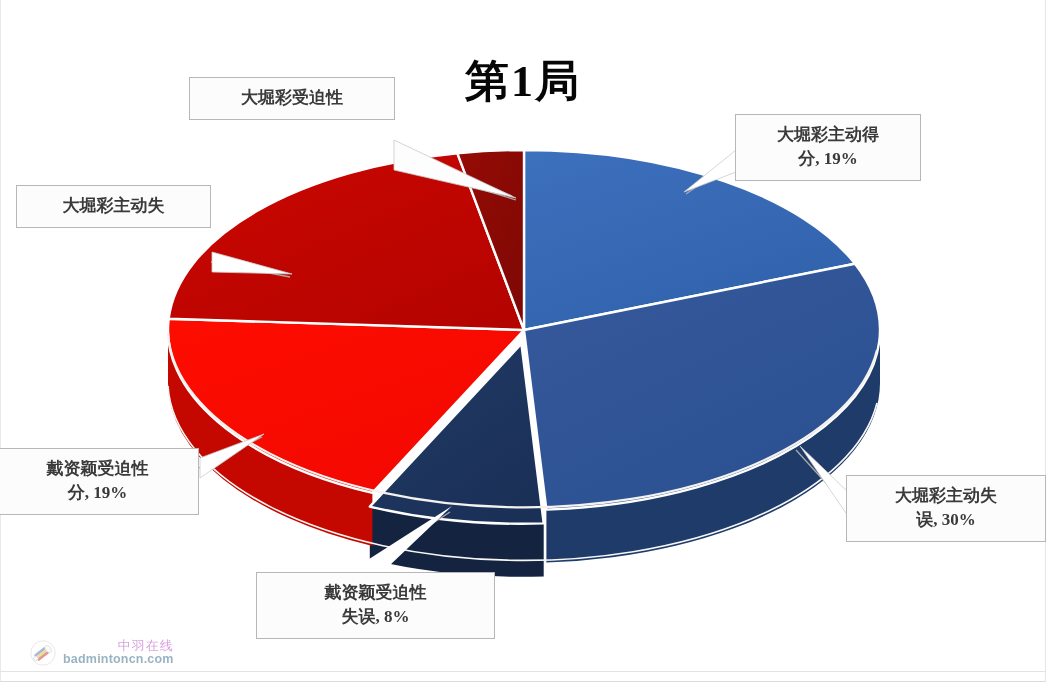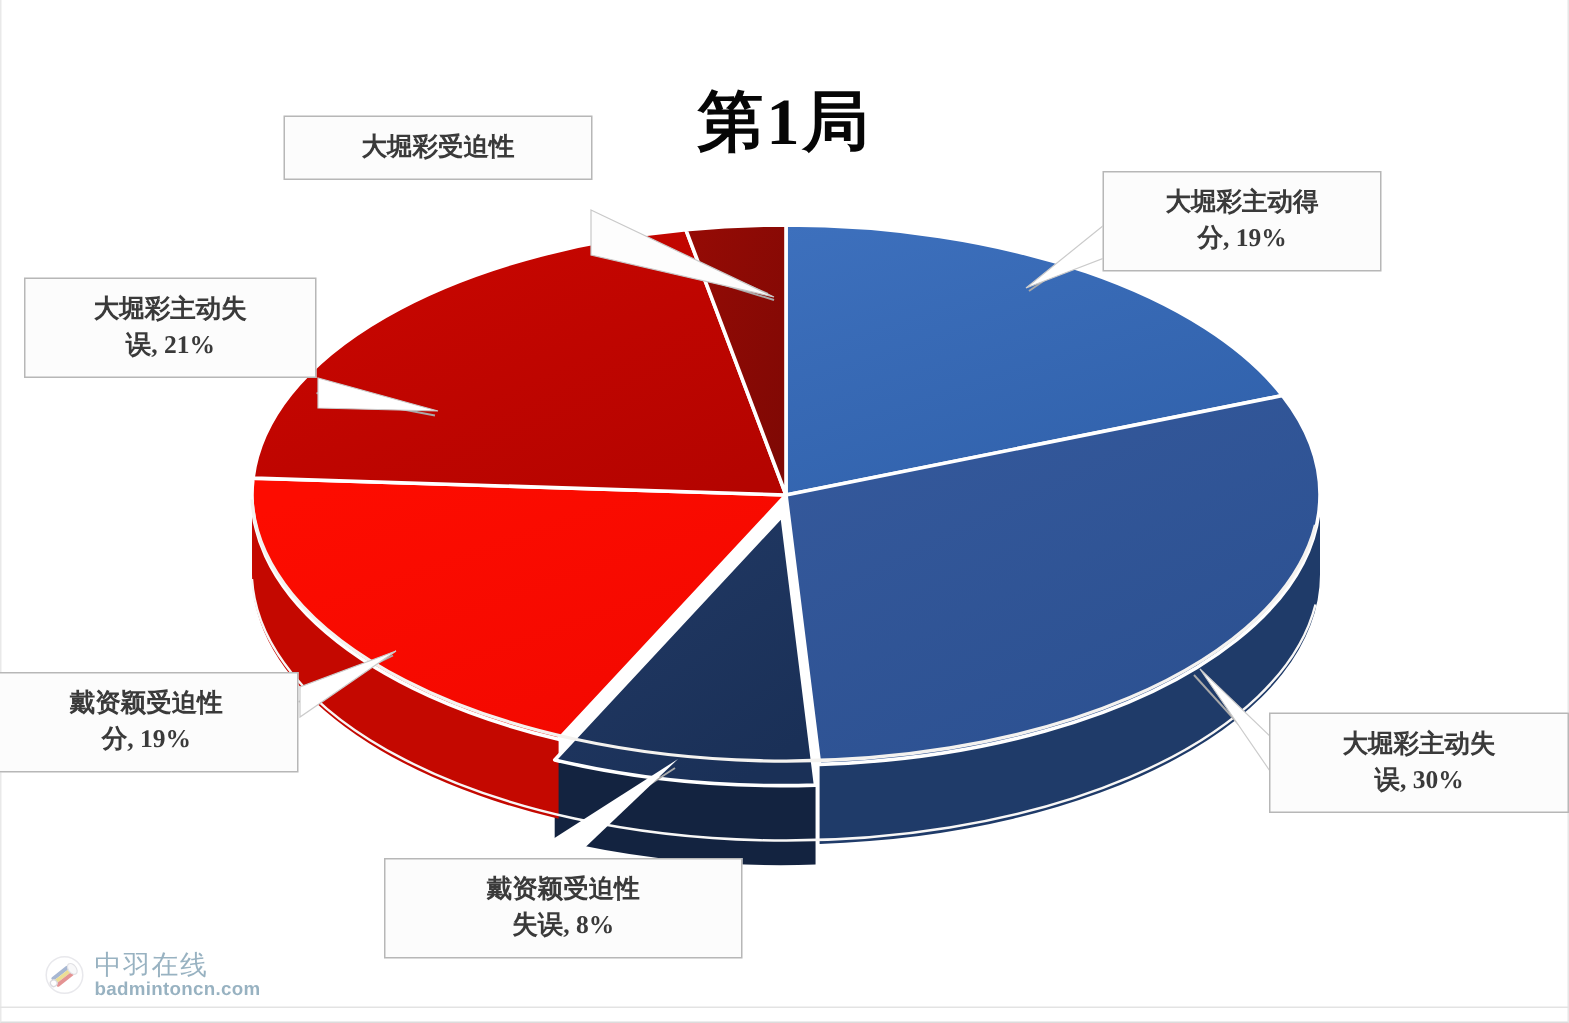--- a/index.html
+++ b/index.html
@@ -90,21 +90,21 @@
     gap: 7px;
     opacity: 0.42;
     z-index: 7;
   }
   #watermark-text {
     display: flex; flex-direction: column;
     line-height: 1.05;
     font-family: "Liberation Sans", "DejaVu Sans", sans-serif;
   }
   #watermark-cn {
-    font-size: 18px; color: #0c4a6e; letter-spacing: 1px;
+    font-size: 13px; color: #a21caf; letter-spacing: 1px; text-align: right;
   }
   #watermark-url {
     font-size: 12.5px; color: #0c4a6e; letter-spacing: 0.2px; font-weight: bold;
   }
 </style>
 </head>
 <body>
 
 <div id="page-frame"></div>
 <div id="footer-rule"></div>
@@ -209,21 +209,20 @@
     <path fill="#ffffff" stroke="#cbcbcb" stroke-width="0.8" d="M 292 274 L 212 252 L 212 272 Z"></path>
   </svg>
 </div>
 
 <div class="callout" id="callout-okuhara-forced">
   <span class="l1">大堀彩受迫性</span>
 </div>
 
 <div class="callout" id="callout-okuhara-error">
   <span class="l1">大堀彩主动失</span>
-  <span class="l2">误, 21%</span>
 </div>
 
 <div class="callout" id="callout-tai-winner">
   <span class="l1">戴资颖受迫性</span>
   <span class="l2">分, 19%</span>
 </div>
 
 <div class="callout" id="callout-tai-forced">
   <span class="l1">戴资颖受迫性</span>
   <span class="l2">失误, 8%</span>

